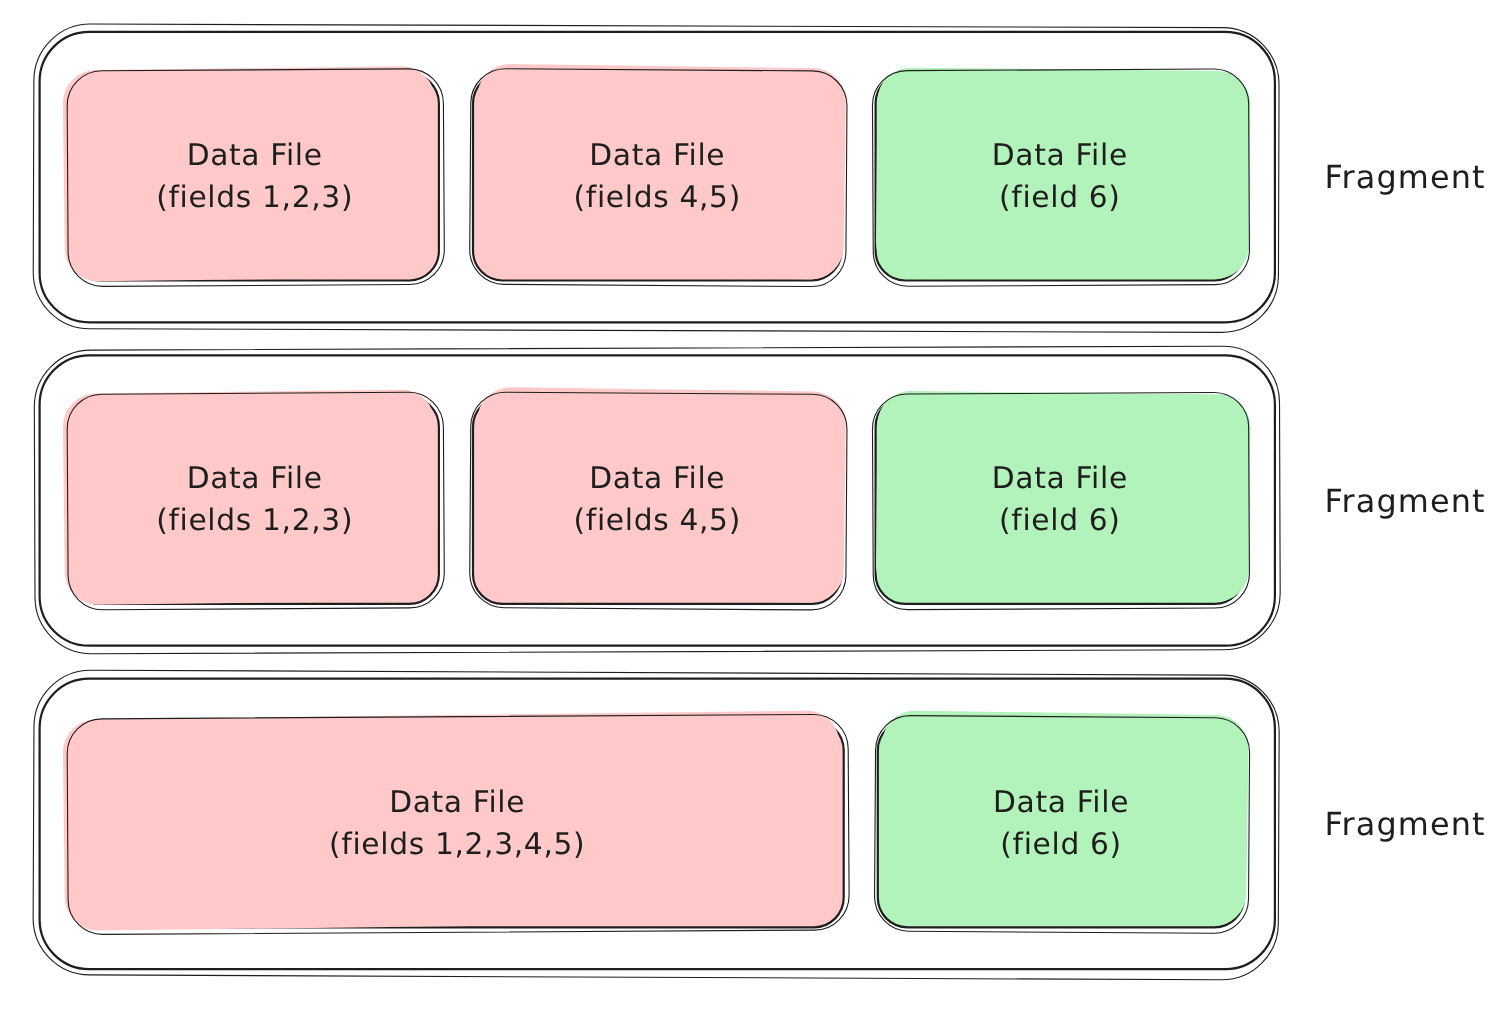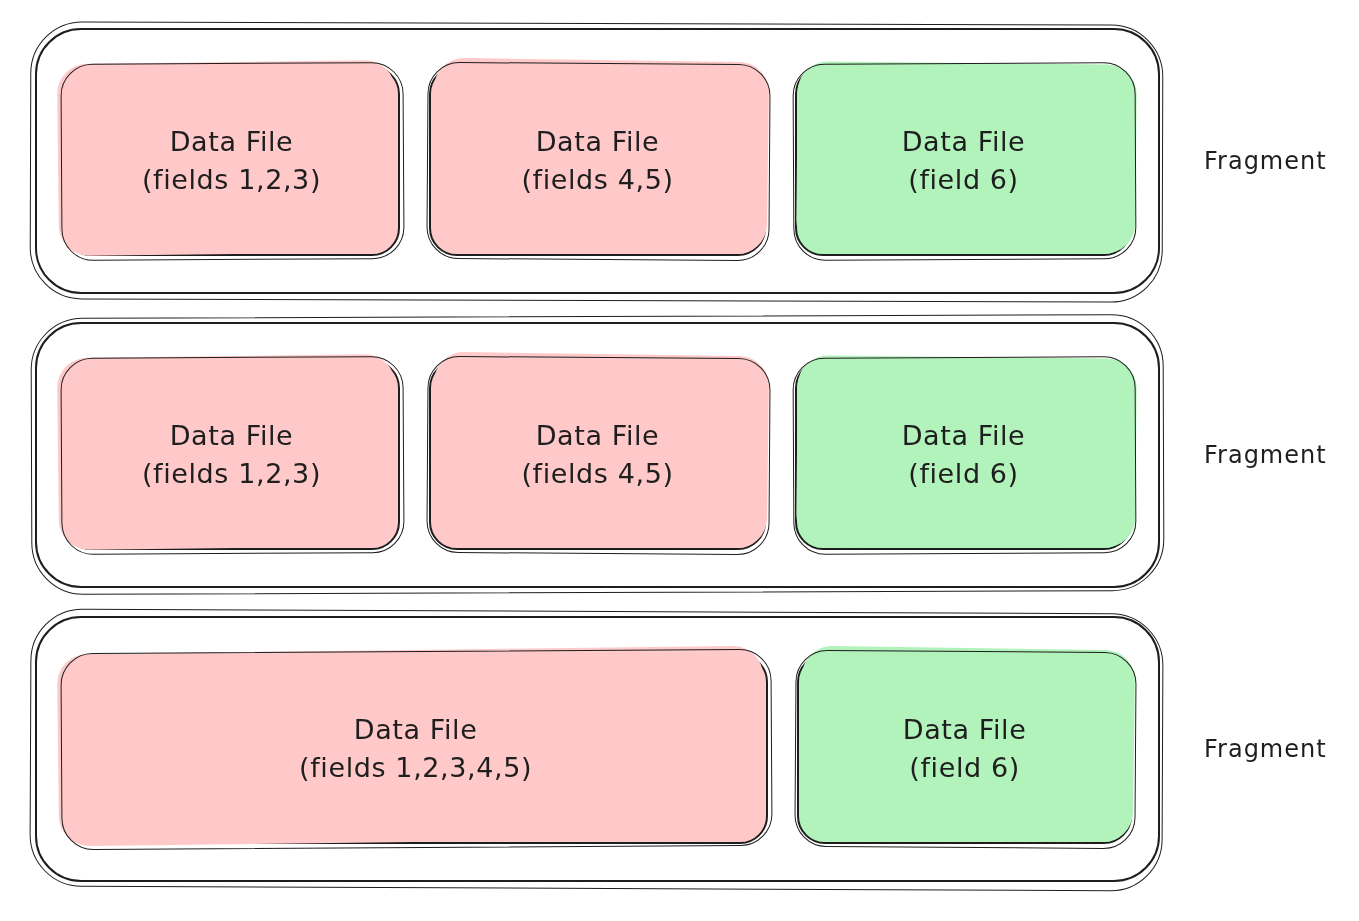--- a/index.html
+++ b/index.html
@@ -102,21 +102,21 @@
 
   .file-line {
     font-size: 27px;
     line-height: 1.4;
     letter-spacing: 0.6px;
     color: #1e1e1e;
   }
 
   .fragment-label {
     margin-left: 44px;
-    font-size: 24px;
+    font-size: 29px;
     letter-spacing: 1px;
     color: #1e1e1e;
     white-space: nowrap;
   }
 </style>
 </head>
 <body>
 
 <div class="diagram">
   <div class="fragment-row">

